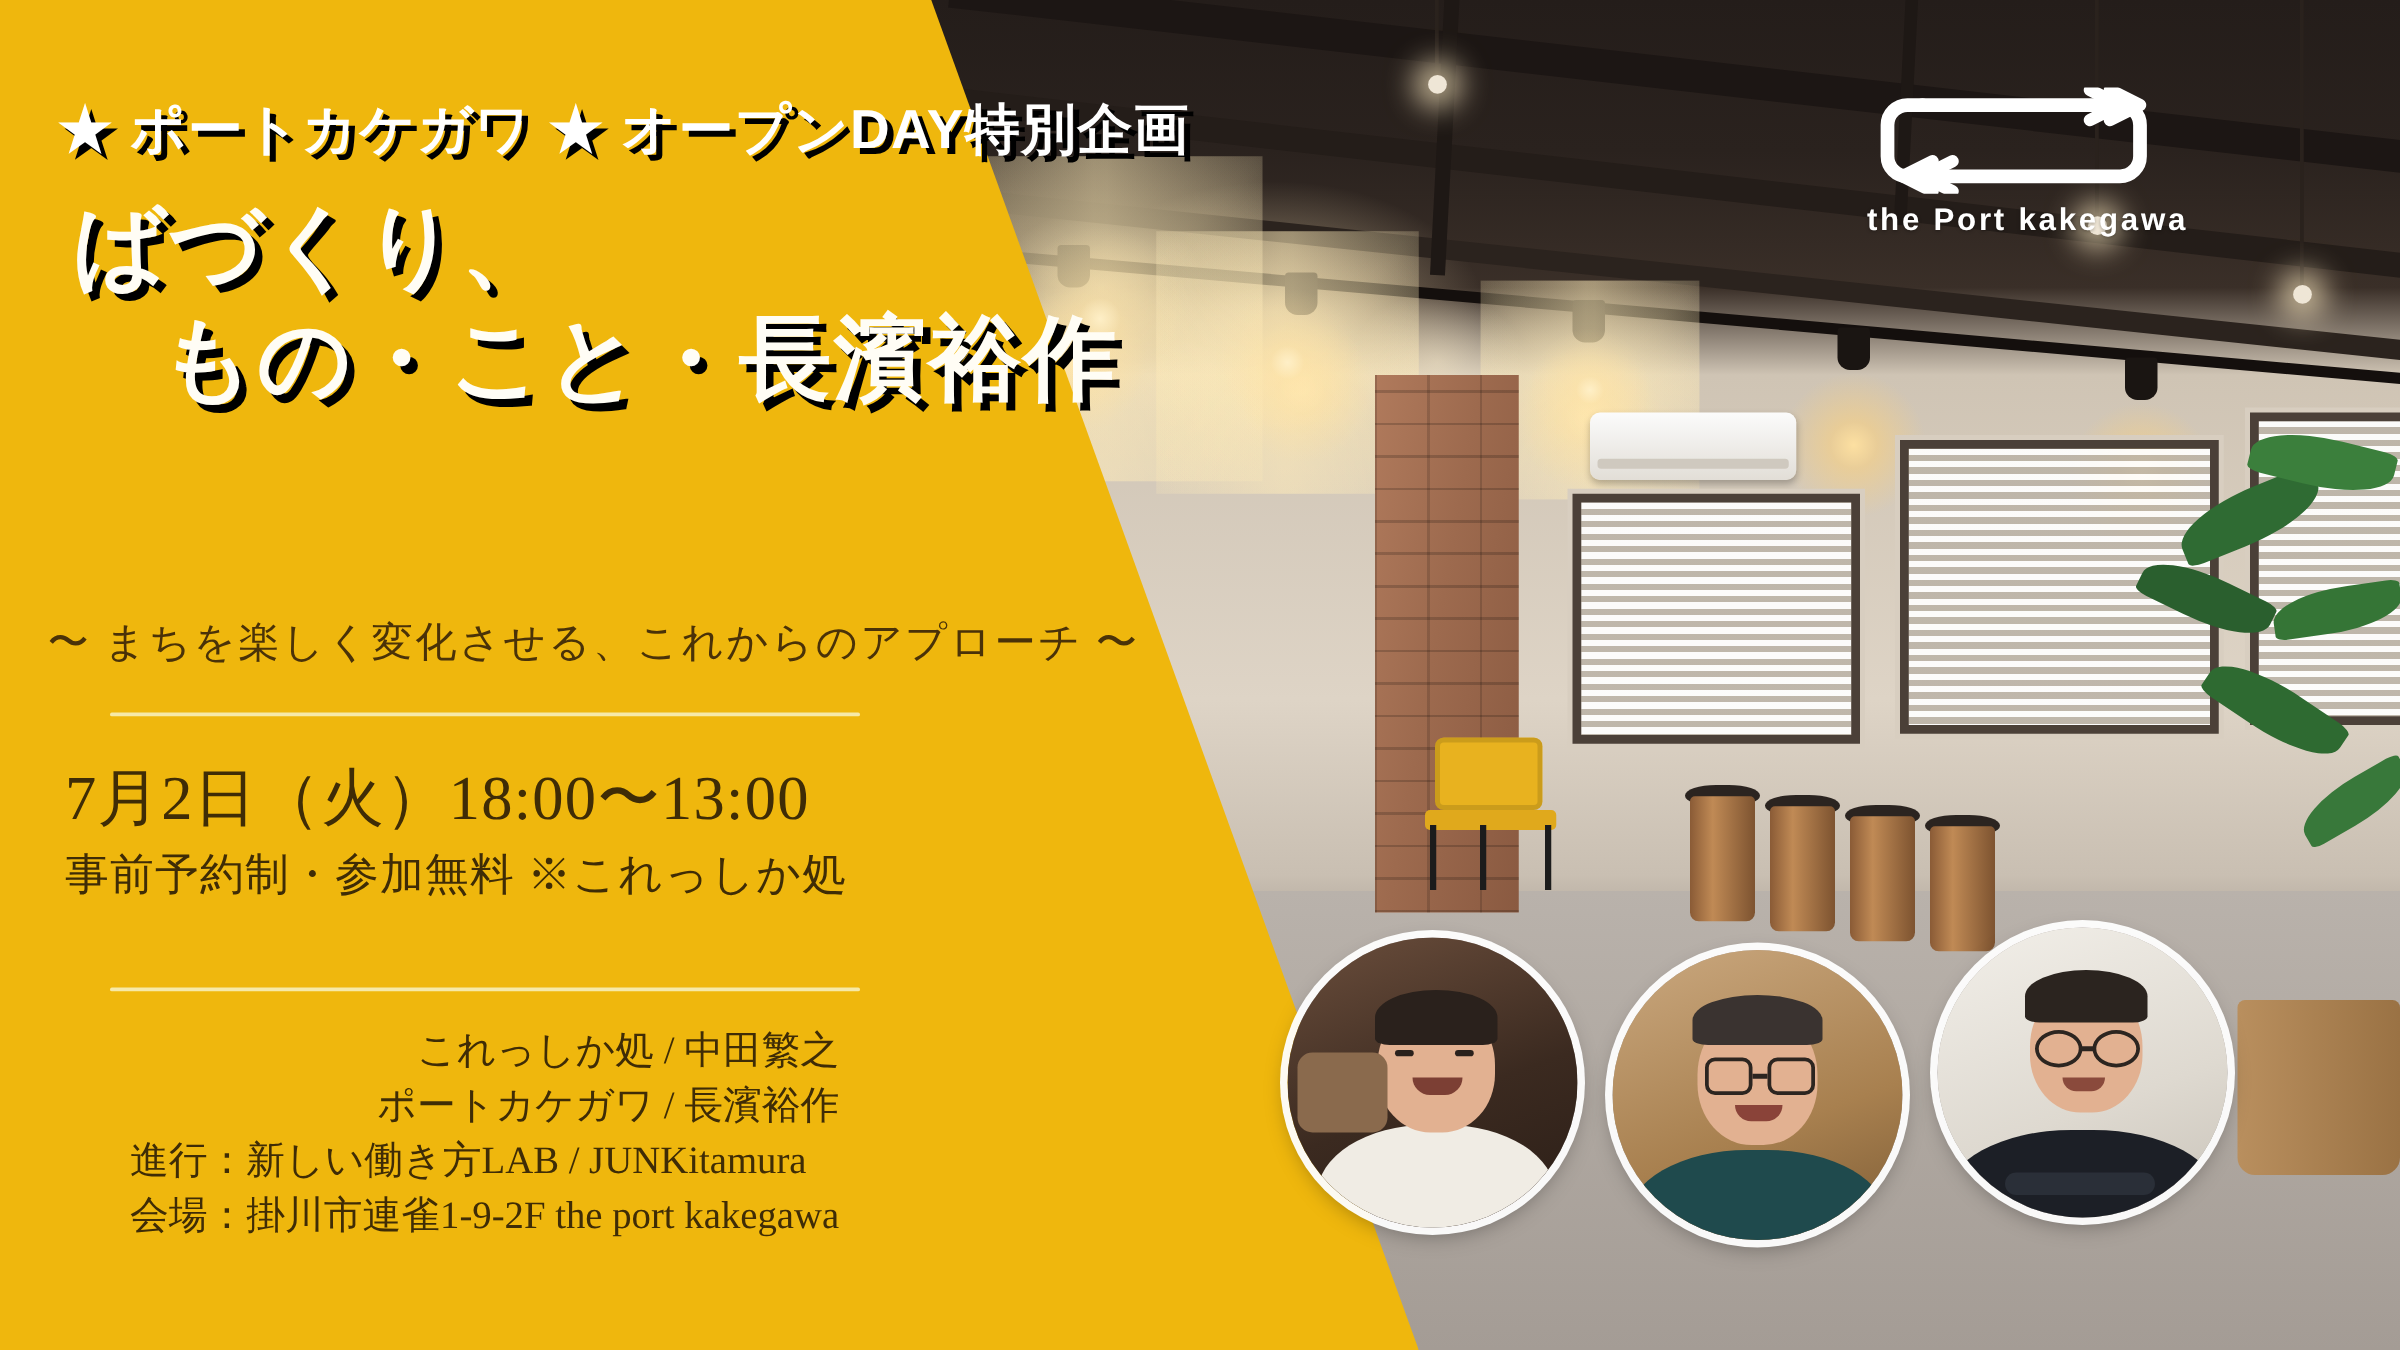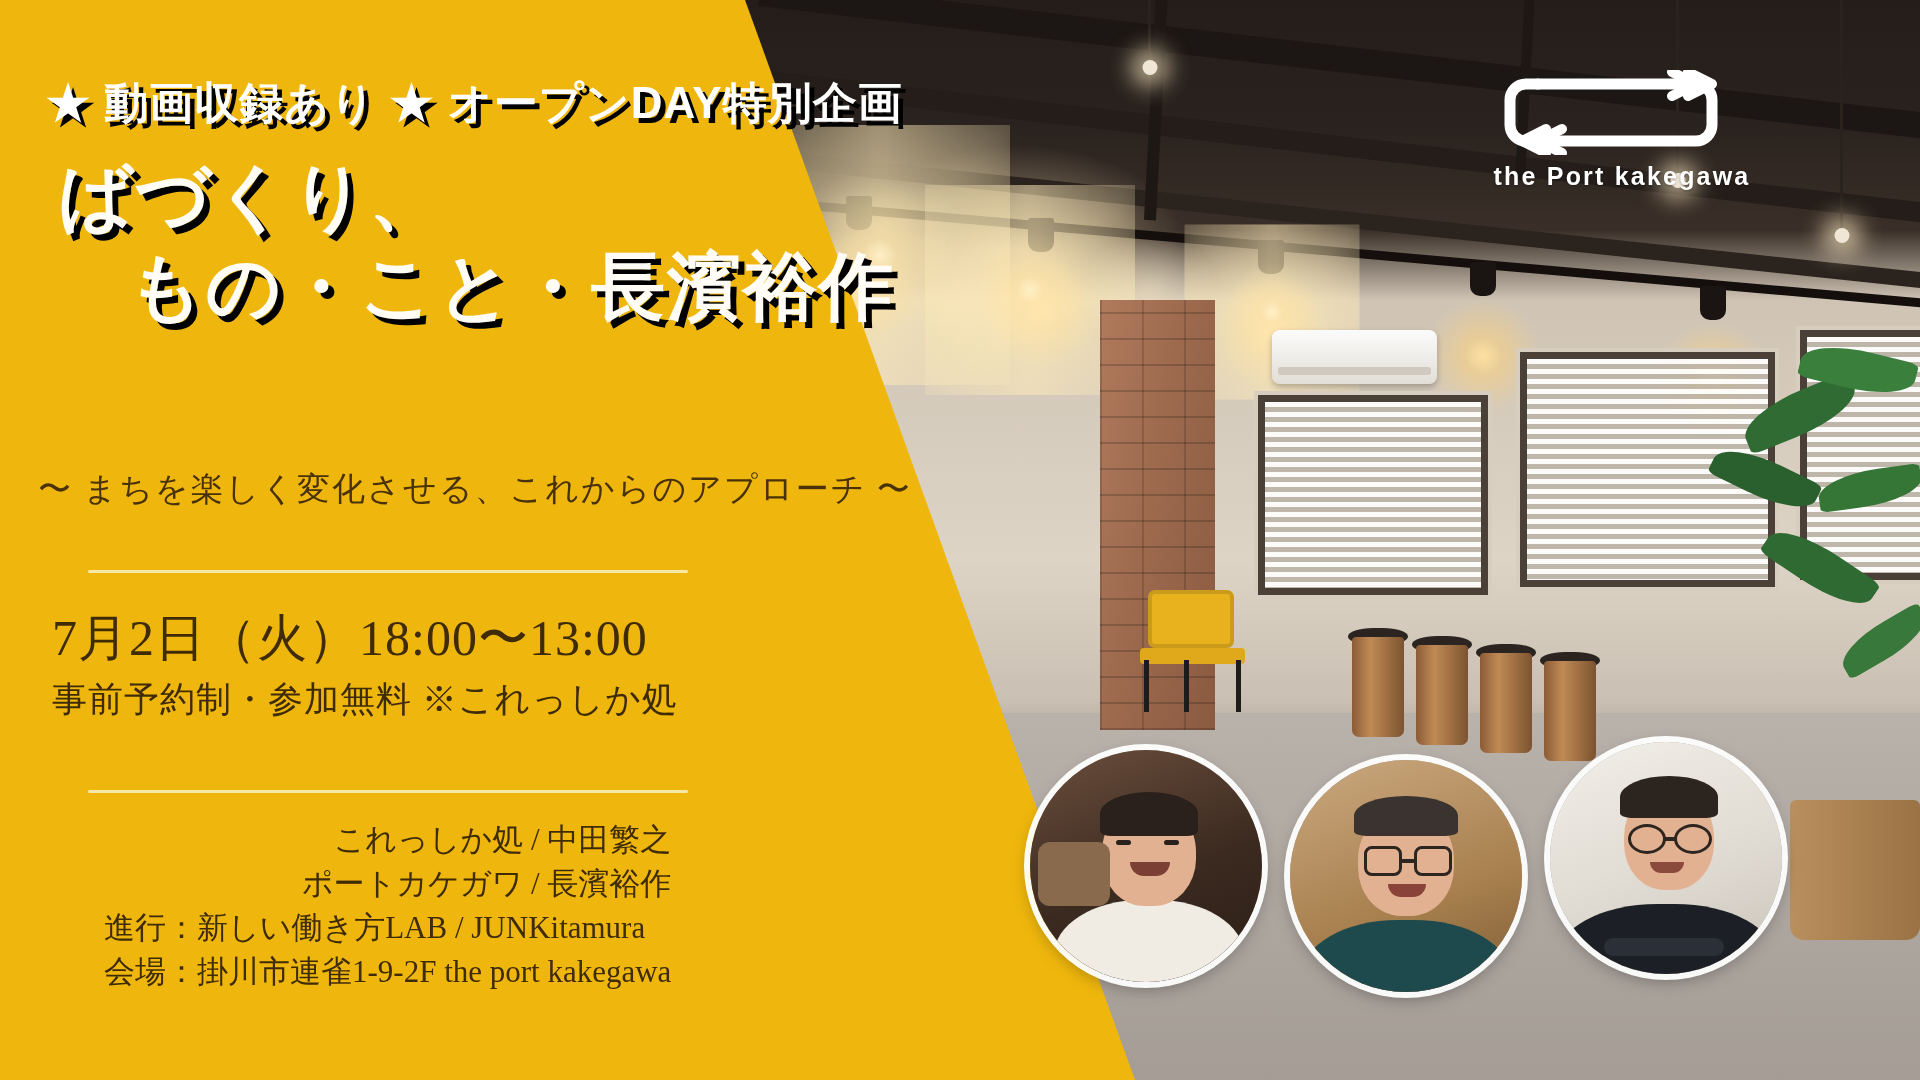--- a/index.html
+++ b/index.html
@@ -124,21 +124,21 @@
   }
   .title {
     position:absolute; left:58px; top:152px;
     font-size:74px; font-weight:800; color:#fffdf5;
     line-height:1.22; letter-spacing:2px; white-space:nowrap;
     text-shadow: 6px 6px 0 #000;
   }
   .title .l2 { display:block; padding-left:70px; }
 
   .tagline {
-    position:absolute; left:38px; top:467px;
+    position:absolute; left:38px; top:492px;
     font-family:"Liberation Serif", serif;
     font-size:33px; color:#4a3208; letter-spacing:2px; white-space:nowrap;
   }
 
   .rule {
     position:absolute; height:3px; background:#f6e9a8; border-radius:2px;
   }
   .rule.r1 { left:88px; top:570px; width:600px; }
   .rule.r2 { left:88px; top:790px; width:600px; }
 
@@ -257,21 +257,21 @@
     <div class="plant-leaf" style="left:1800px;top:350px;width:116px;height:40px;transform:rotate(14deg);background:#3b7f3c;"></div>
     <div class="plant-leaf" style="left:1710px;top:460px;width:110px;height:38px;transform:rotate(26deg);background:#2a5f2e;"></div>
     <div class="plant-leaf" style="left:1818px;top:470px;width:104px;height:36px;transform:rotate(-8deg);background:#357536;"></div>
     <div class="plant-leaf" style="left:1760px;top:548px;width:120px;height:40px;transform:rotate(34deg);background:#2e6a31;"></div>
     <div class="plant-leaf" style="left:1836px;top:624px;width:96px;height:34px;transform:rotate(-30deg);background:#38783a;"></div>
     <div class="pot" style="left:1790px;top:800px;width:130px;height:140px;"></div>
   </div>
 
   <div class="yellow"></div>
 
-  <div class="kicker">★ 動画収録あり ★ オープンDAY特別企画</div>
+  <div class="kicker">★ ポートカケガワ ★ オープンDAY特別企画</div>
 
   <div class="title">
     <span>ばづくり、</span>
     <span class="l2">もの・こと・長濱裕作</span>
   </div>
 
   <div class="tagline">〜 まちを楽しく変化させる、これからのアプローチ 〜</div>
 
   <div class="rule r1"></div>
   <div class="datetime">7月2日（火）18:00〜13:00</div>

